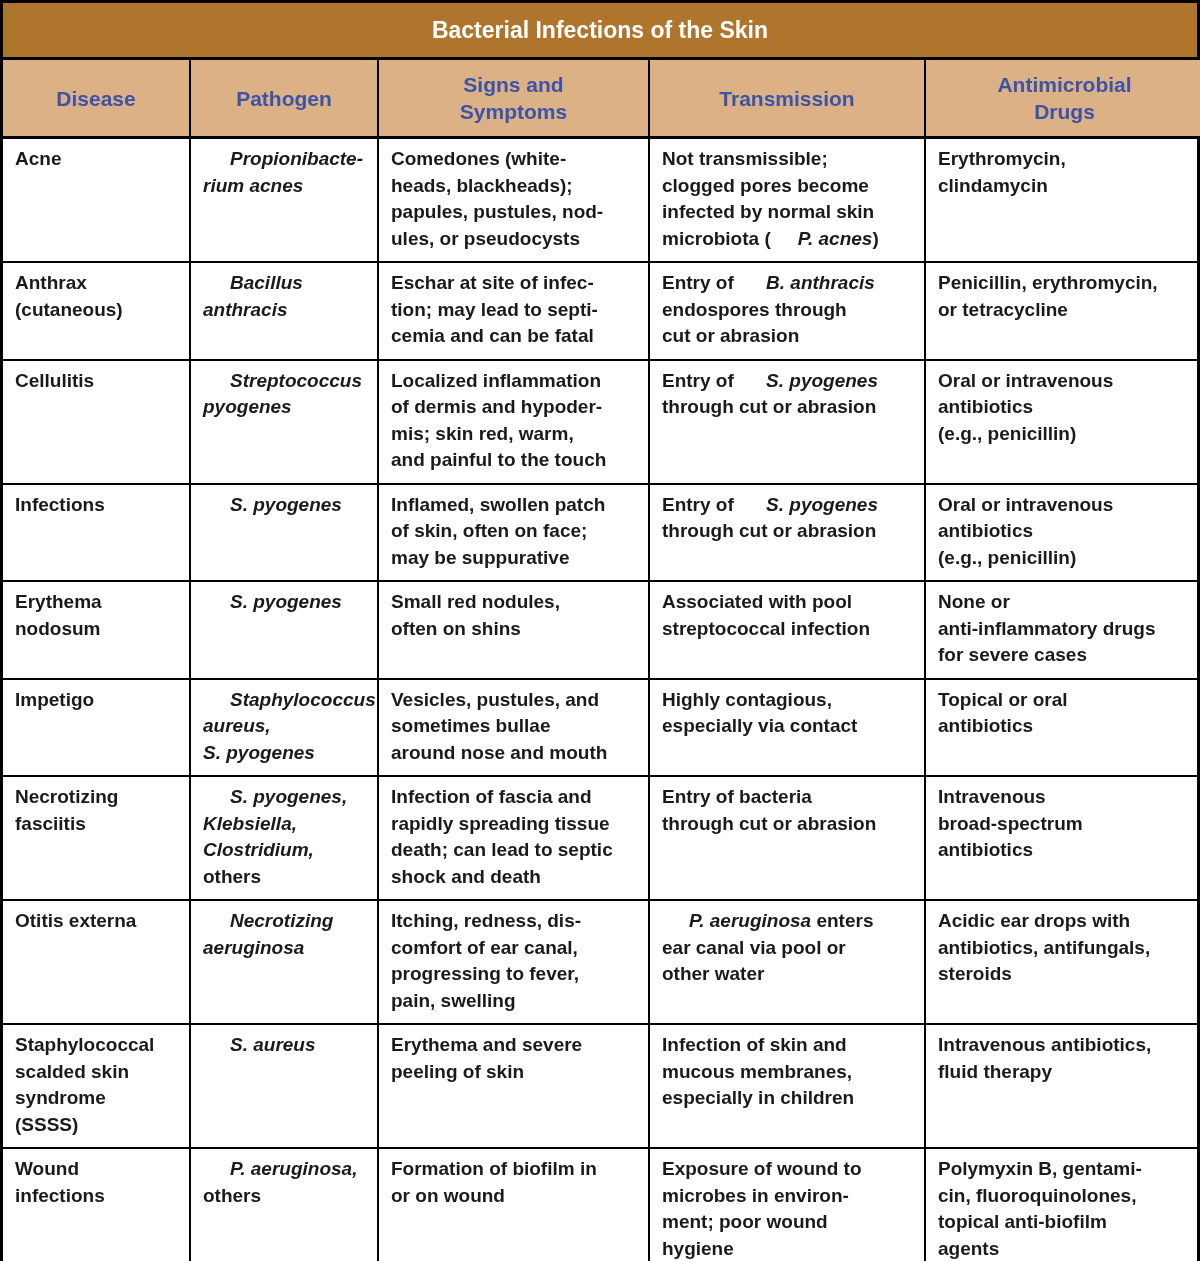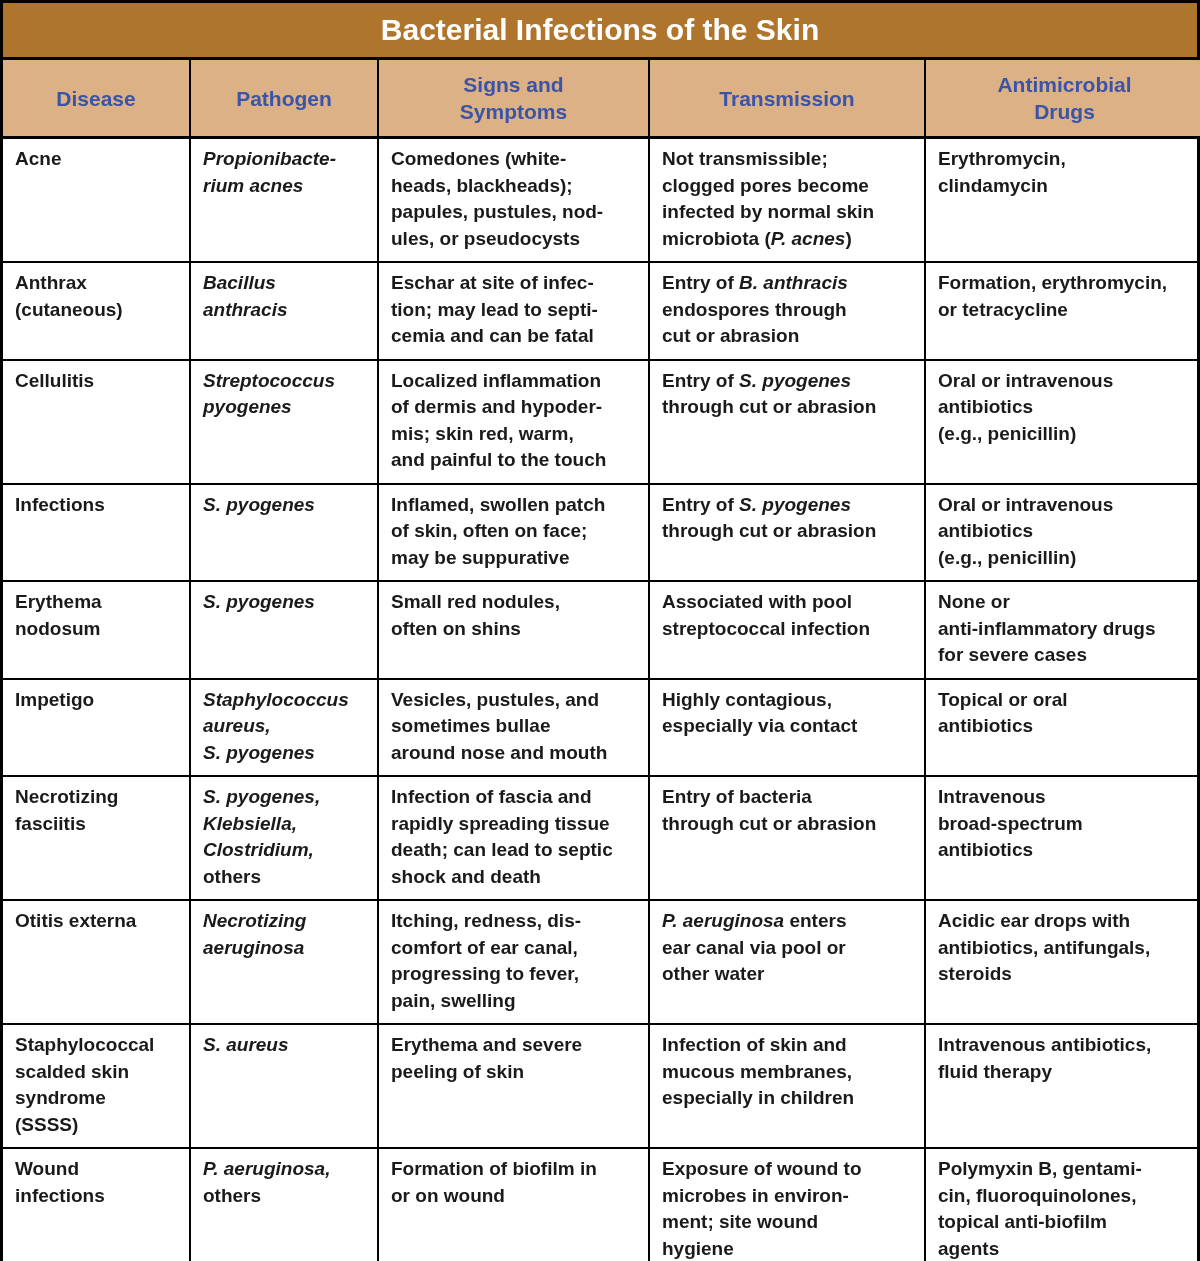--- a/index.html
+++ b/index.html
@@ -20,21 +20,21 @@
   }
   .wrap {
     width: 1200px;
     border: 3px solid var(--border);
     background: var(--body-bg);
   }
   .title-bar {
     height: 57px;
     background: var(--title-bg);
     color: var(--title-text);
-    font-size: 30px;
+    font-size: 23px;
     font-weight: bold;
     display: flex;
     align-items: center;
     justify-content: center;
     border-bottom: 3px solid var(--border);
   }
   table.tbl {
     width: 100%;
     border-collapse: collapse;
     table-layout: fixed;
@@ -63,21 +63,21 @@
     vertical-align: top;
     text-align: left;
     padding: 7px 12px 9px 12px;
     font-size: 19px;
     line-height: 26.5px;
     color: var(--body-text);
     white-space: pre-line;
     overflow: hidden;
     font-weight: bold;
   }
-  td em { font-style: italic; }
+  td em { font-style: italic; margin-left: 27px; }
 </style>
 </head>
 <body>
 
 <div class="wrap">
   <div class="title-bar">Bacterial Infections of the Skin</div>
   <table class="tbl">
     <colgroup>
       <col class="c0">
         <col class="c1">
@@ -116,21 +116,21 @@
           <td><span>Anthrax
 (cutaneous)</span></td>
           <td><em>Bacillus
 anthracis</em></td>
           <td><span>Eschar at site of infec-
 tion; may lead to septi-
 cemia and can be fatal</span></td>
           <td><span>Entry of </span><em>B. anthracis</em><span>
 endospores through
 cut or abrasion</span></td>
-          <td><span>Formation, erythromycin,
+          <td><span>Penicillin, erythromycin,
 or tetracycline</span></td>
         </tr>
         <tr>
           <td><span>Cellulitis</span></td>
           <td><em>Streptococcus
 pyogenes</em></td>
           <td><span>Localized inflammation
 of dermis and hypoder-
 mis; skin red, warm,
 and painful to the touch</span></td>
@@ -225,21 +225,21 @@
         </tr>
         <tr>
           <td><span>Wound
 infections</span></td>
           <td><em>P. aeruginosa,
 </em><span>others</span></td>
           <td><span>Formation of biofilm in
 or on wound</span></td>
           <td><span>Exposure of wound to
 microbes in environ-
-ment; site wound
+ment; poor wound
 hygiene</span></td>
           <td><span>Polymyxin B, gentami-
 cin, fluoroquinolones,
 topical anti-biofilm
 agents</span></td>
         </tr>
       </tbody>
   </table>
 </div>
 

